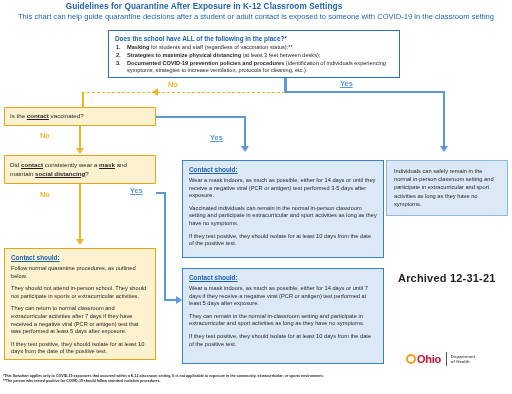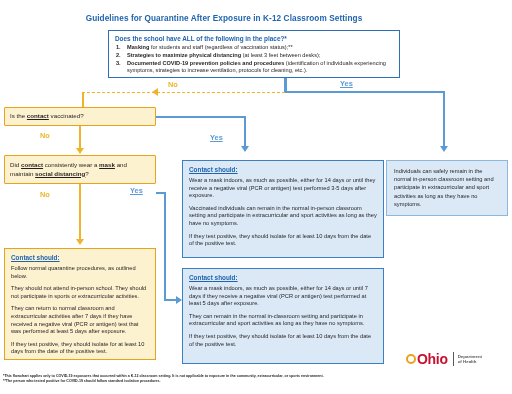--- a/index.html
+++ b/index.html
@@ -8,24 +8,24 @@
     background:#ffffff;
     font-family:"Liberation Sans", sans-serif;
     position:relative;
     overflow:hidden;
     -webkit-font-smoothing:antialiased;
   }
   .root{position:absolute;left:0;top:0;width:512px;height:394px;}
 
   
   .title{
-    position:absolute;left:0;top:14px;width:408px;
+    position:absolute;left:0;top:2px;width:408px;
     text-align:center;
     font-size:8.2px;font-weight:bold;color:#1f63ad;
-    letter-spacing:.1px;line-height:10px;margin-left:20px;
+    letter-spacing:.1px;line-height:10px;
   }
   .subtitle{
     position:absolute;left:4px;top:12px;width:504px;
     text-align:center;
     font-size:7.6px;color:#1f63ad;line-height:10px;
   }
 
   
   .box{position:absolute;box-sizing:border-box;}
   .box-top{
@@ -91,34 +91,35 @@
 
   
   .archived{
     position:absolute;left:398px;top:272px;width:112px;
     font-size:11px;font-weight:bold;color:#231f20;letter-spacing:.2px;
   }
   .footnotes{position:absolute;left:3px;top:374px;width:400px;}
   .footnotes div{font-size:3.6px;font-weight:bold;color:#231f20;line-height:5.4px;}
 
   .logo{position:absolute;left:406px;top:349px;height:20px;display:flex;align-items:center;}
-  .logo .oh{font-size:14px;font-weight:bold;color:#c8102e;letter-spacing:-.3px;line-height:13px;position:relative;padding-left:11px;}
+  .logo .oh{font-size:11px;font-weight:bold;color:#c8102e;letter-spacing:-.3px;line-height:13px;position:relative;padding-left:11px;}
   .logo .oring{
     position:absolute;left:0;top:1px;width:10px;height:10px;border-radius:50%;
     border:2.6px solid #e8a31d;box-sizing:border-box;
   }
   .logo .bar{width:1px;height:14px;background:#58595b;margin:0 4px 0 5px;}
   .logo .dept{font-size:4.4px;color:#58595b;line-height:5.4px;font-weight:bold;}
 </style>
 </head>
 <body>
 
 <div class="root">
 
   <div class="title">Guidelines for Quarantine After Exposure in K-12 Classroom Settings</div>
+  <div class="subtitle">This chart can help guide quarantine decisions after a student or adult contact is exposed to someone with COVID-19 in the classroom setting</div>
 
   <div class="box box-top">
     <div class="hdr">Does the school have ALL of the following in the place?*</div>
     <ol>
       <li>
         <span class="num">1.</span><b>Masking</b><span> for students and staff (regardless of vaccination status);**</span>
       </li>
       <li>
         <span class="num">2.</span><b>Strategies to maximize physical distancing</b><span> (at least 3 feet between desks);</span>
       </li>
@@ -186,20 +187,21 @@
     <div class="ctitle"><span>Contact</span><span class="plain"> should:</span></div>
     <p class="body-p">Wear a mask indoors, as much as possible, either for 14 days or until 7 days if they receive a negative viral (PCR or antigen) test performed at least 5 days after exposure.</p>
     <p class="body-p">They can remain in the normal in-classroom setting and participate in extracurricular and sport activities as long as they have no symptoms.</p>
     <p class="body-p">If they test positive, they should isolate for at least 10 days from the date of the positive test.</p>
   </div>
 
   <div class="box" id="outC">
     <p class="body-p">Individuals can safely remain in the normal in-person classroom setting and participate in extracurricular and sport activities as long as they have no symptoms.</p>
   </div>
 
+  <div class="archived">Archived 12-31-21</div>
 
   <div class="footnotes">
     <div>*This flowchart applies only to COVID-19 exposures that occurred within a K-12 classroom setting. It is not applicable to exposure in the community, extracurricular, or sports environment.</div>
     <div>**The person who tested positive for COVID-19 should follow standard isolation procedures.</div>
   </div>
 
   <div class="logo">
     <div class="oh">
       <span class="oring"></span><span>Ohio</span>
     </div>

